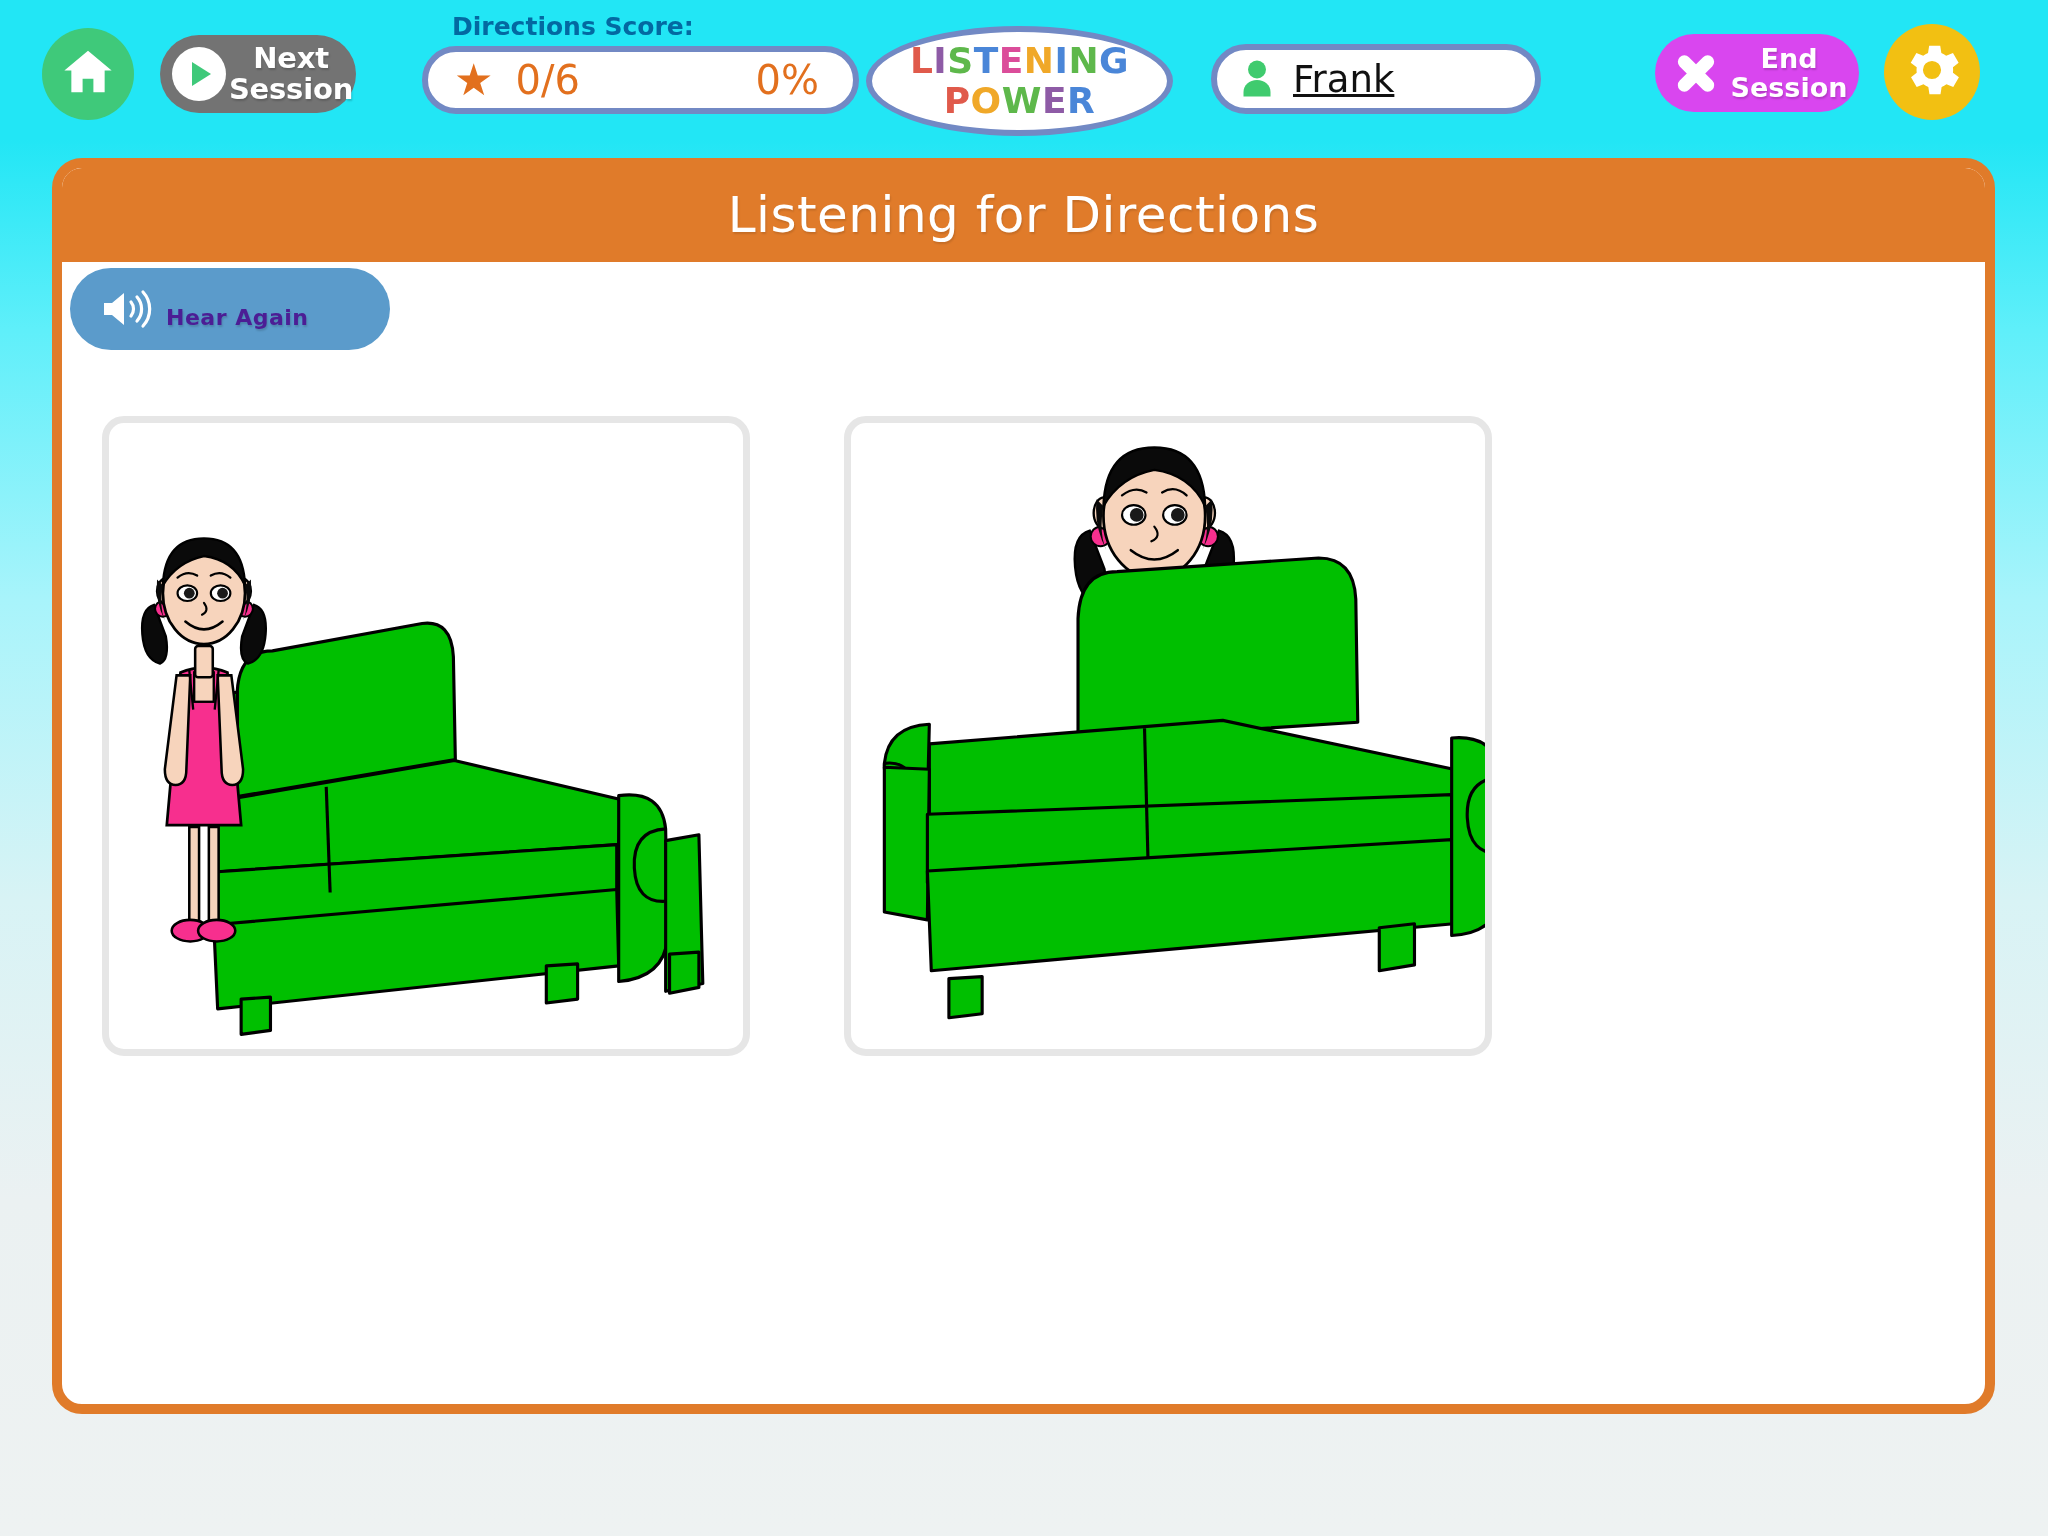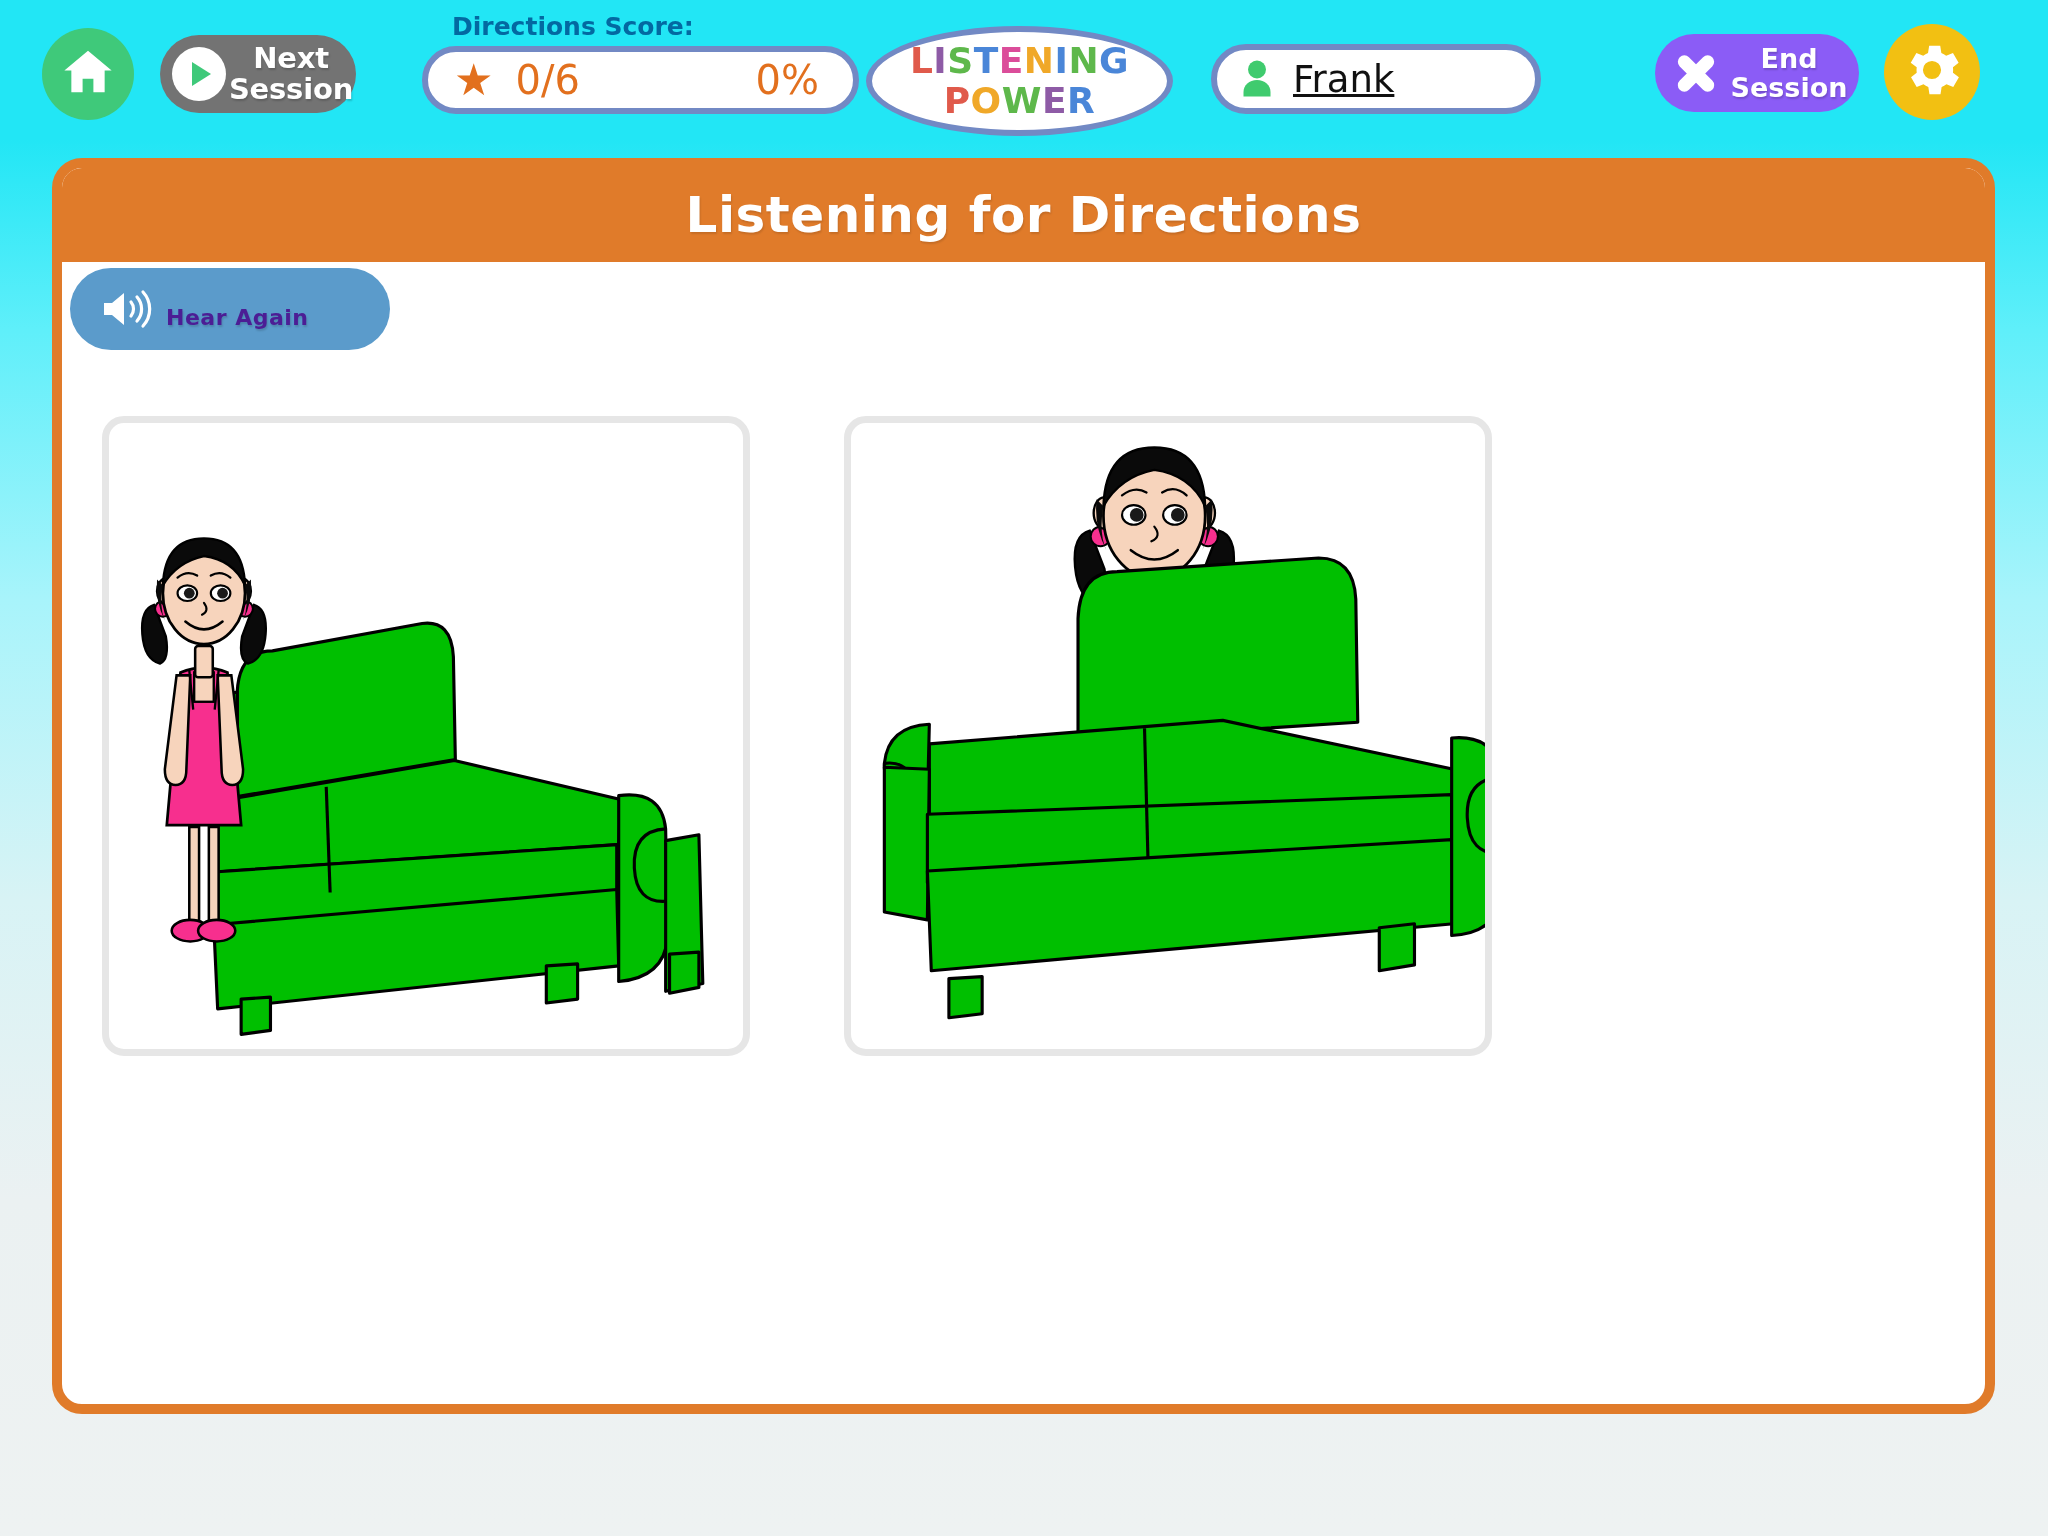--- a/index.html
+++ b/index.html
@@ -99,21 +99,21 @@
   .user-icon { width: 36px; height: 40px; flex: none; }
   .user-name {
     margin-left: 18px; font-size: 37px; color: #111;
     font-family: "DejaVu Sans", sans-serif;
     text-decoration: underline;
   }
 
   .end-btn {
     position: absolute; left: 1655px; top: 34px;
     width: 204px; height: 78px; border-radius: 39px;
-    background: #8b5cf6;
+    background: #d946ef;
     display: flex; align-items: center; padding-left: 18px;
   }
   .end-x { position: relative; width: 46px; height: 46px; flex: none; }
   .end-x:before, .end-x:after {
     content: ""; position: absolute; left: 50%; top: 50%;
     width: 46px; height: 13px; border-radius: 7px; background: #fff;
     margin-left: -23px; margin-top: -6px;
   }
   .end-x:before { transform: rotate(45deg); }
   .end-x:after  { transform: rotate(-45deg); }
@@ -137,21 +137,21 @@
     position: absolute; left: 52px; top: 158px;
     width: 1943px; height: 1256px;
     border: 10px solid #E07B2A;
     border-radius: 30px;
     background: #fff;
     overflow: hidden;
   }
   #panel-title {
     height: 94px; background: #E07B2A;
     display: flex; align-items: center; justify-content: center;
-    color: #fff; font-size: 50px; font-weight: bold;
+    color: #fff; font-size: 50px; font-weight: normal;
     letter-spacing: .5px;
     text-shadow: 1px 2px 2px rgba(0,0,0,.12);
     font-family: "DejaVu Sans", sans-serif;
   }
 
   .hear-btn {
     position: absolute; left: 8px; top: 100px;
     width: 320px; height: 82px; border-radius: 41px;
     background: #5B9BCB;
     display: flex; align-items: center; padding-left: 28px;

